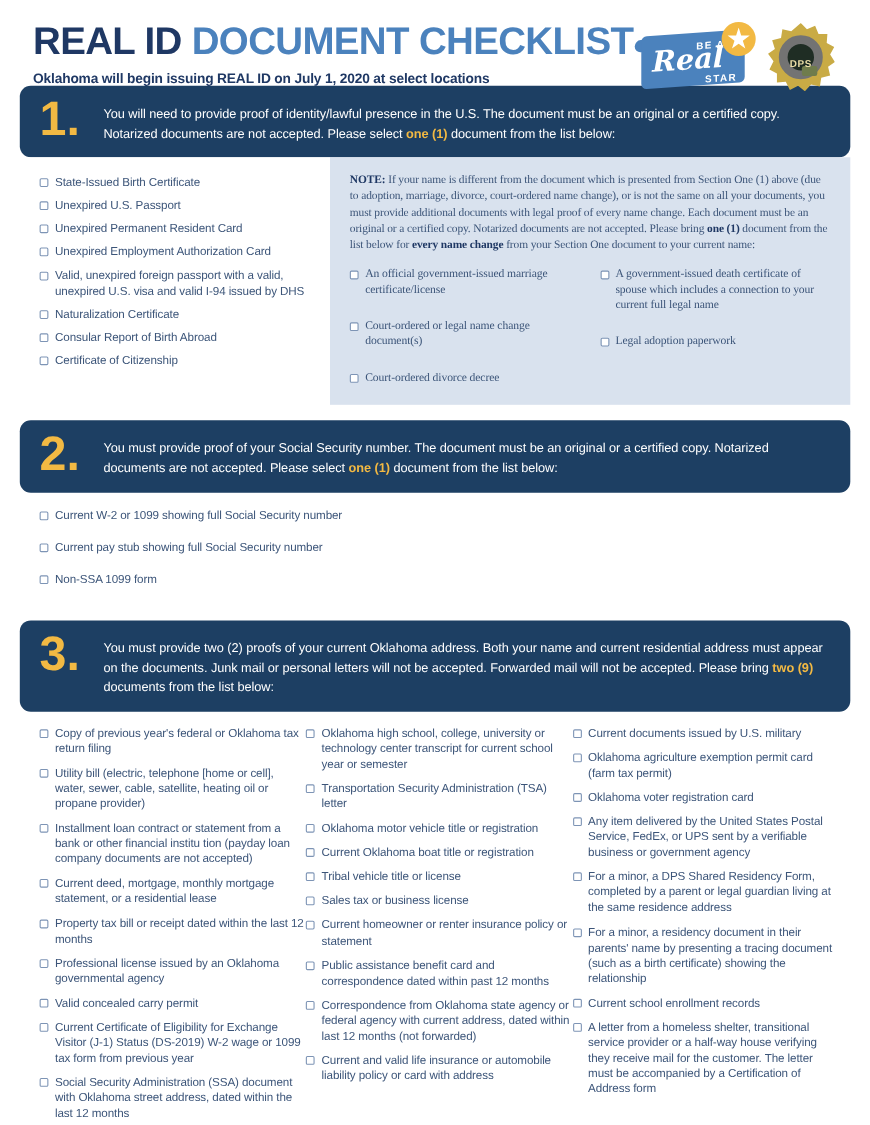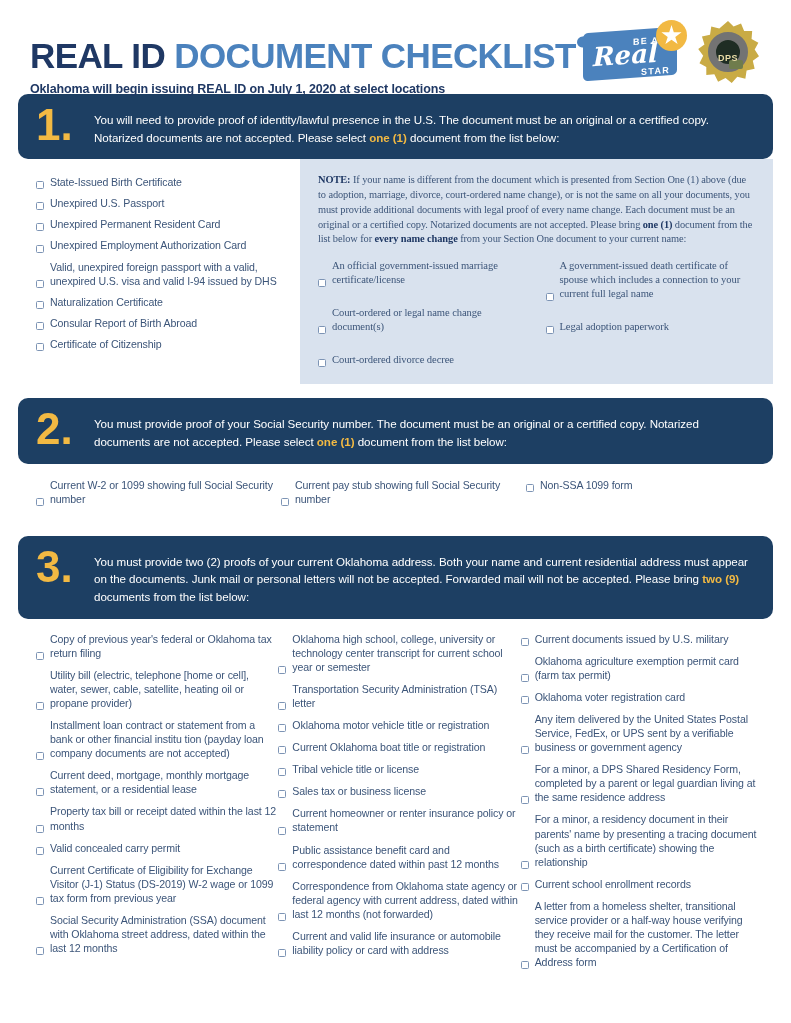--- a/index.html
+++ b/index.html
@@ -19,22 +19,22 @@
     width: 791px;
     height: 1023px;
     position: relative;
     background: #ffffff;
     box-sizing: border-box;
   }
 
   
   .header {
     position: relative;
-    padding: 38px 22px 8px 30px;
-    height: 94px;
+    padding: 20px 22px 8px 30px;
+    height: 78px;
     box-sizing: border-box;
   }
   .title {
     font-size: 35px;
     font-weight: bold;
     letter-spacing: -0.6px;
     line-height: 1;
     margin: 0;
     white-space: nowrap;
   }
@@ -182,21 +182,21 @@
     font-size: 11.6px;
     line-height: 1.52;
     padding-top: 4px;
     letter-spacing: -0.05px;
   }
   .banner .btext b { color: #f2b943; }
 
   
   .cbrow {
     display: flex;
-    align-items: flex-end;
+    align-items: flex-start;
     margin-bottom: 7px;
   }
   .cbox {
     width: 8px;
     height: 8px;
     border: 1.3px solid #7d94b5;
     border-radius: 1.5px;
     flex: 0 0 8px;
     margin-top: 3px;
     margin-right: 6px;
@@ -245,20 +245,21 @@
   }
   .note-cols > div { flex: 1; }
 
   
   .sec2-body {
     display: flex;
     margin: 0 18px;
     padding: 14px 10px 10px 18px;
     box-sizing: border-box;
     gap: 8px;
+    flex-direction: column;
   }
   .sec2-body > div { flex: 1; }
 
   
   .sec3-body {
     display: flex;
     margin: 0 18px;
     padding: 13px 10px 10px 18px;
     box-sizing: border-box;
   }
@@ -437,20 +438,24 @@
       <div class="cbrow">
           <span class="cbox"></span>
           <span class="cbl">Current deed, mortgage, monthly mortgage statement, or a residential lease</span>
         </div>
       <div class="cbrow">
           <span class="cbox"></span>
           <span class="cbl">Property tax bill or receipt dated within the last 12 months</span>
         </div>
       <div class="cbrow">
           <span class="cbox"></span>
+          <span class="cbl">Professional license issued by an Oklahoma governmental agency</span>
+        </div>
+      <div class="cbrow">
+          <span class="cbox"></span>
           <span class="cbl">Valid concealed carry permit</span>
         </div>
       <div class="cbrow">
           <span class="cbox"></span>
           <span class="cbl">Current Certificate of Eligibility for Exchange Visitor (J-1) Status (DS-2019) W-2 wage or 1099 tax form from previous year</span>
         </div>
       <div class="cbrow">
           <span class="cbox"></span>
           <span class="cbl">Social Security Administration (SSA) document with Oklahoma street address, dated within the last 12 months</span>
         </div>

